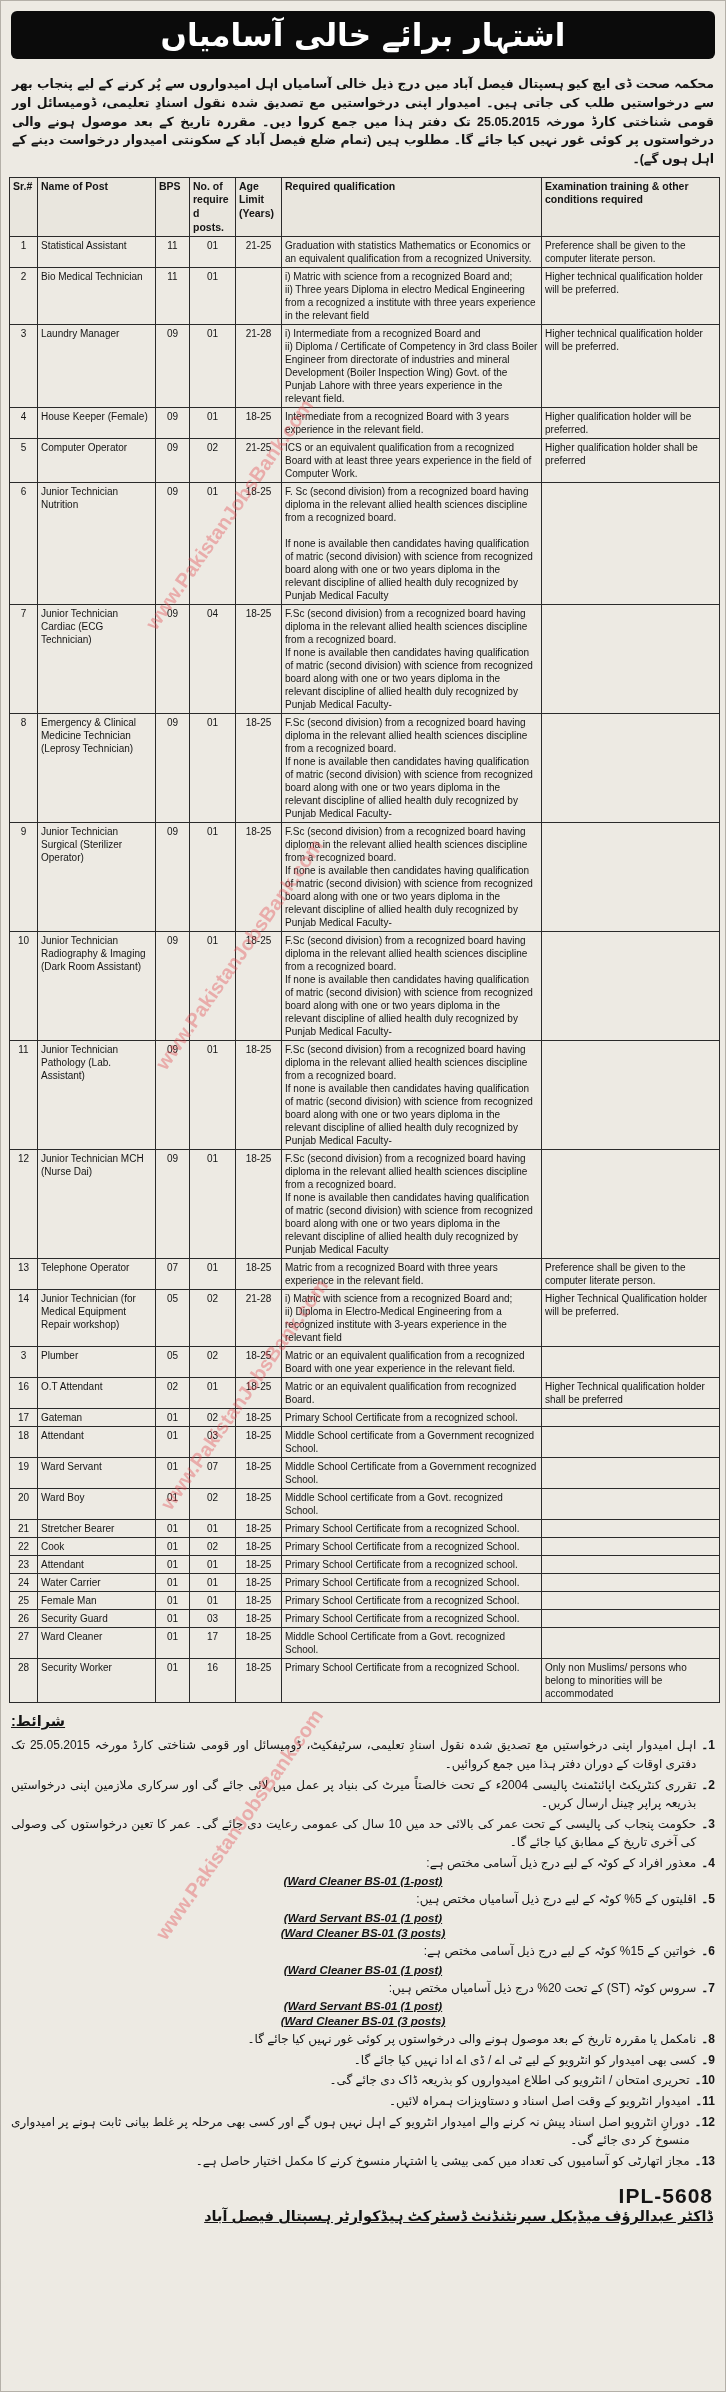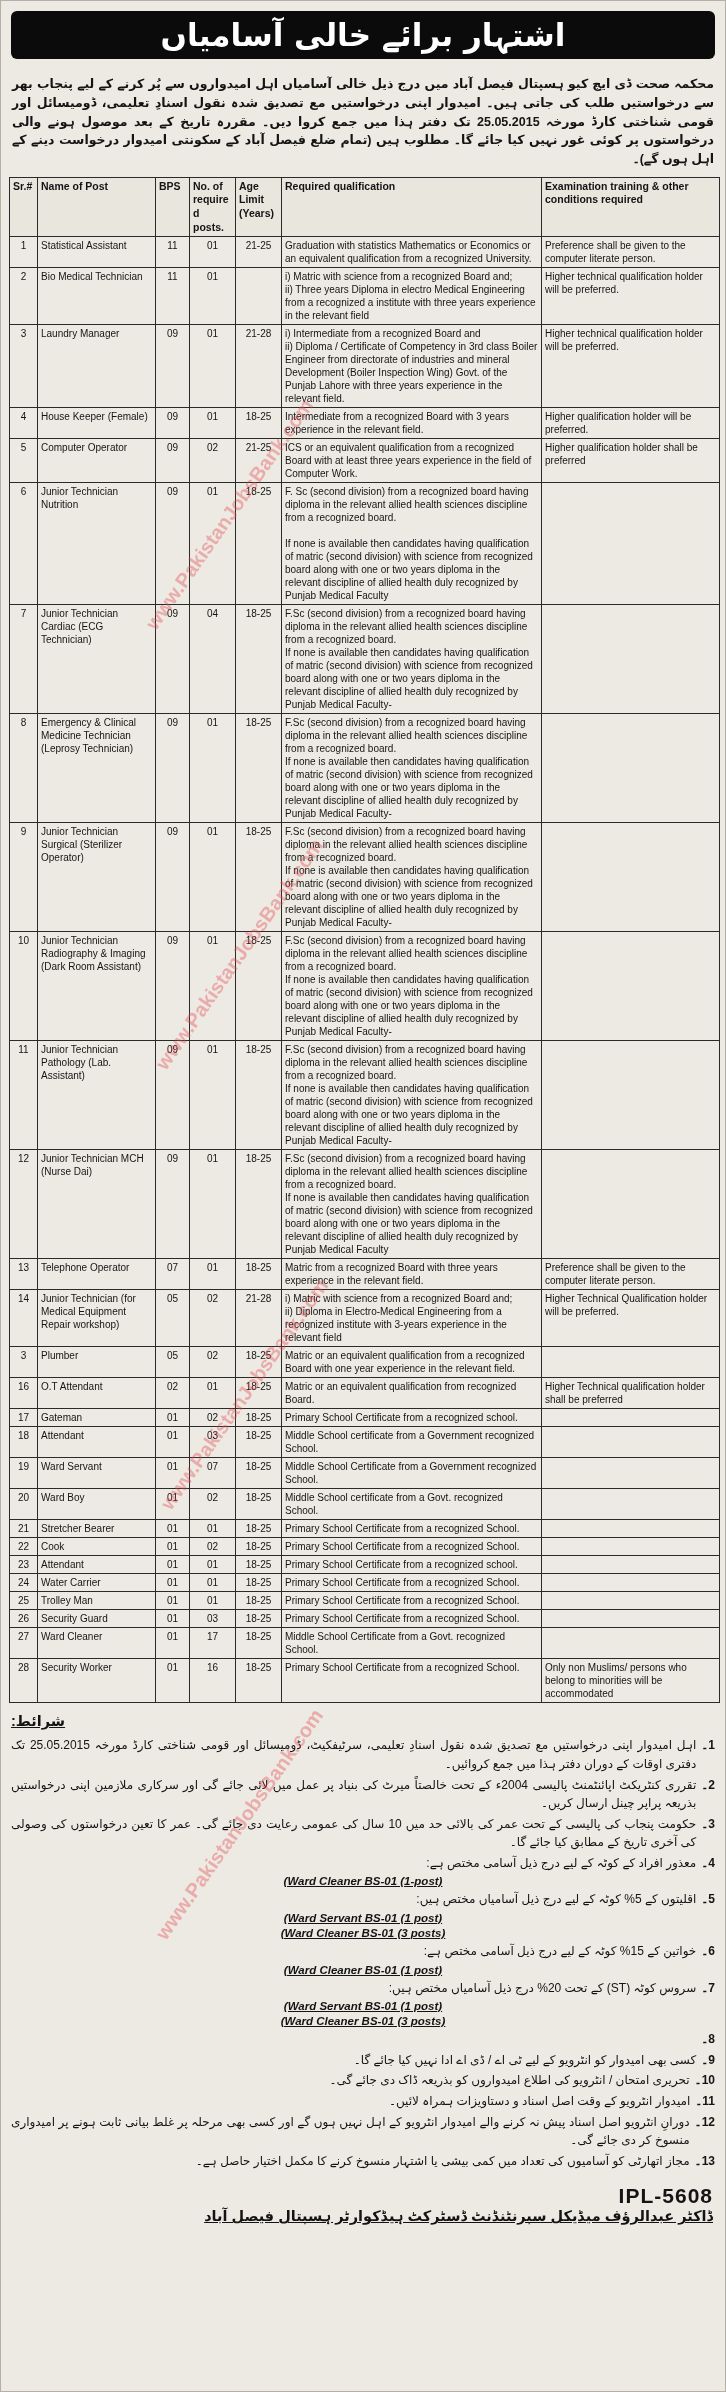--- a/index.html
+++ b/index.html
@@ -322,21 +322,21 @@
       <td class="center">24</td>
       <td>Water Carrier</td>
       <td class="center">01</td>
       <td class="center">01</td>
       <td class="center">18-25</td>
       <td class="qual">Primary School Certificate from a recognized School.</td>
       <td class="cond"></td>
     </tr>
         <tr>
       <td class="center">25</td>
-      <td>Trolley Man</td>
+      <td>Female Man</td>
       <td class="center">01</td>
       <td class="center">01</td>
       <td class="center">18-25</td>
       <td class="qual">Primary School Certificate from a recognized School.</td>
       <td class="cond"></td>
     </tr>
         <tr>
       <td class="center">26</td>
       <td>Security Guard</td>
       <td class="center">01</td>
@@ -398,20 +398,21 @@
     </div>
         <div class="attach">(Ward Cleaner BS-01 (1 post)</div>
         <div class="note">
       <span class="note-num">7۔</span>
       <span class="note-text">سروس کوٹہ (ST) کے تحت 20% درج ذیل آسامیاں مختص ہیں:</span>
     </div>
         <div class="attach">(Ward Servant BS-01 (1 post)</div>
         <div class="attach">(Ward Cleaner BS-01 (3 posts)</div>
         <div class="note">
       <span class="note-num">8۔</span>
+      <span class="note-text">نامکمل یا مقررہ تاریخ کے بعد موصول ہونے والی درخواستوں پر کوئی غور نہیں کیا جائے گا۔</span>
     </div>
         <div class="note">
       <span class="note-num">9۔</span>
       <span class="note-text">کسی بھی امیدوار کو انٹرویو کے لیے ٹی اے / ڈی اے ادا نہیں کیا جائے گا۔</span>
     </div>
         <div class="note">
       <span class="note-num">10۔</span>
       <span class="note-text">تحریری امتحان / انٹرویو کی اطلاع امیدواروں کو بذریعہ ڈاک دی جائے گی۔</span>
     </div>
         <div class="note">

